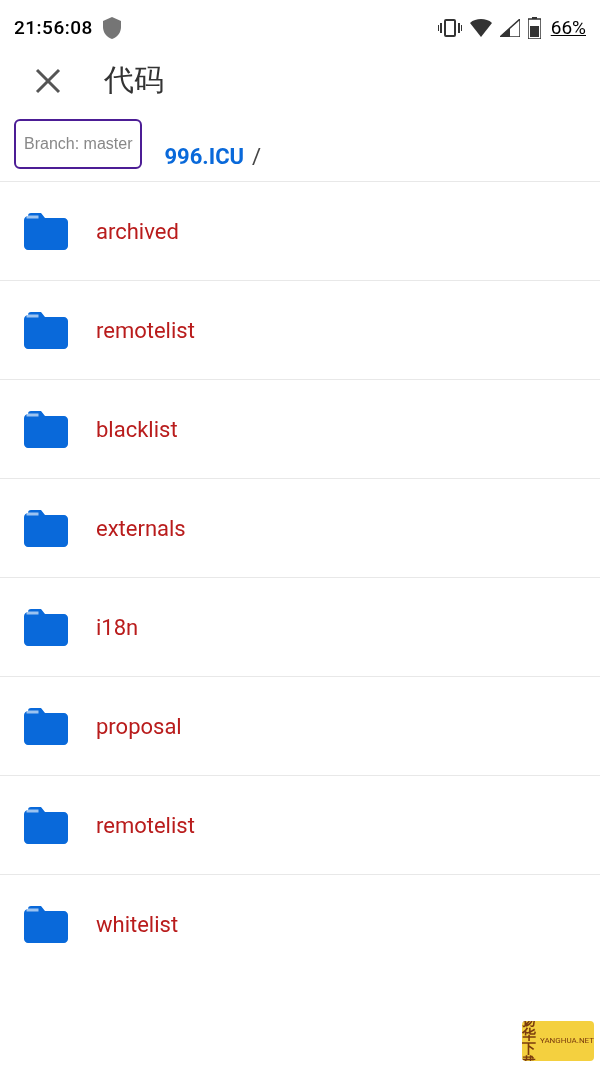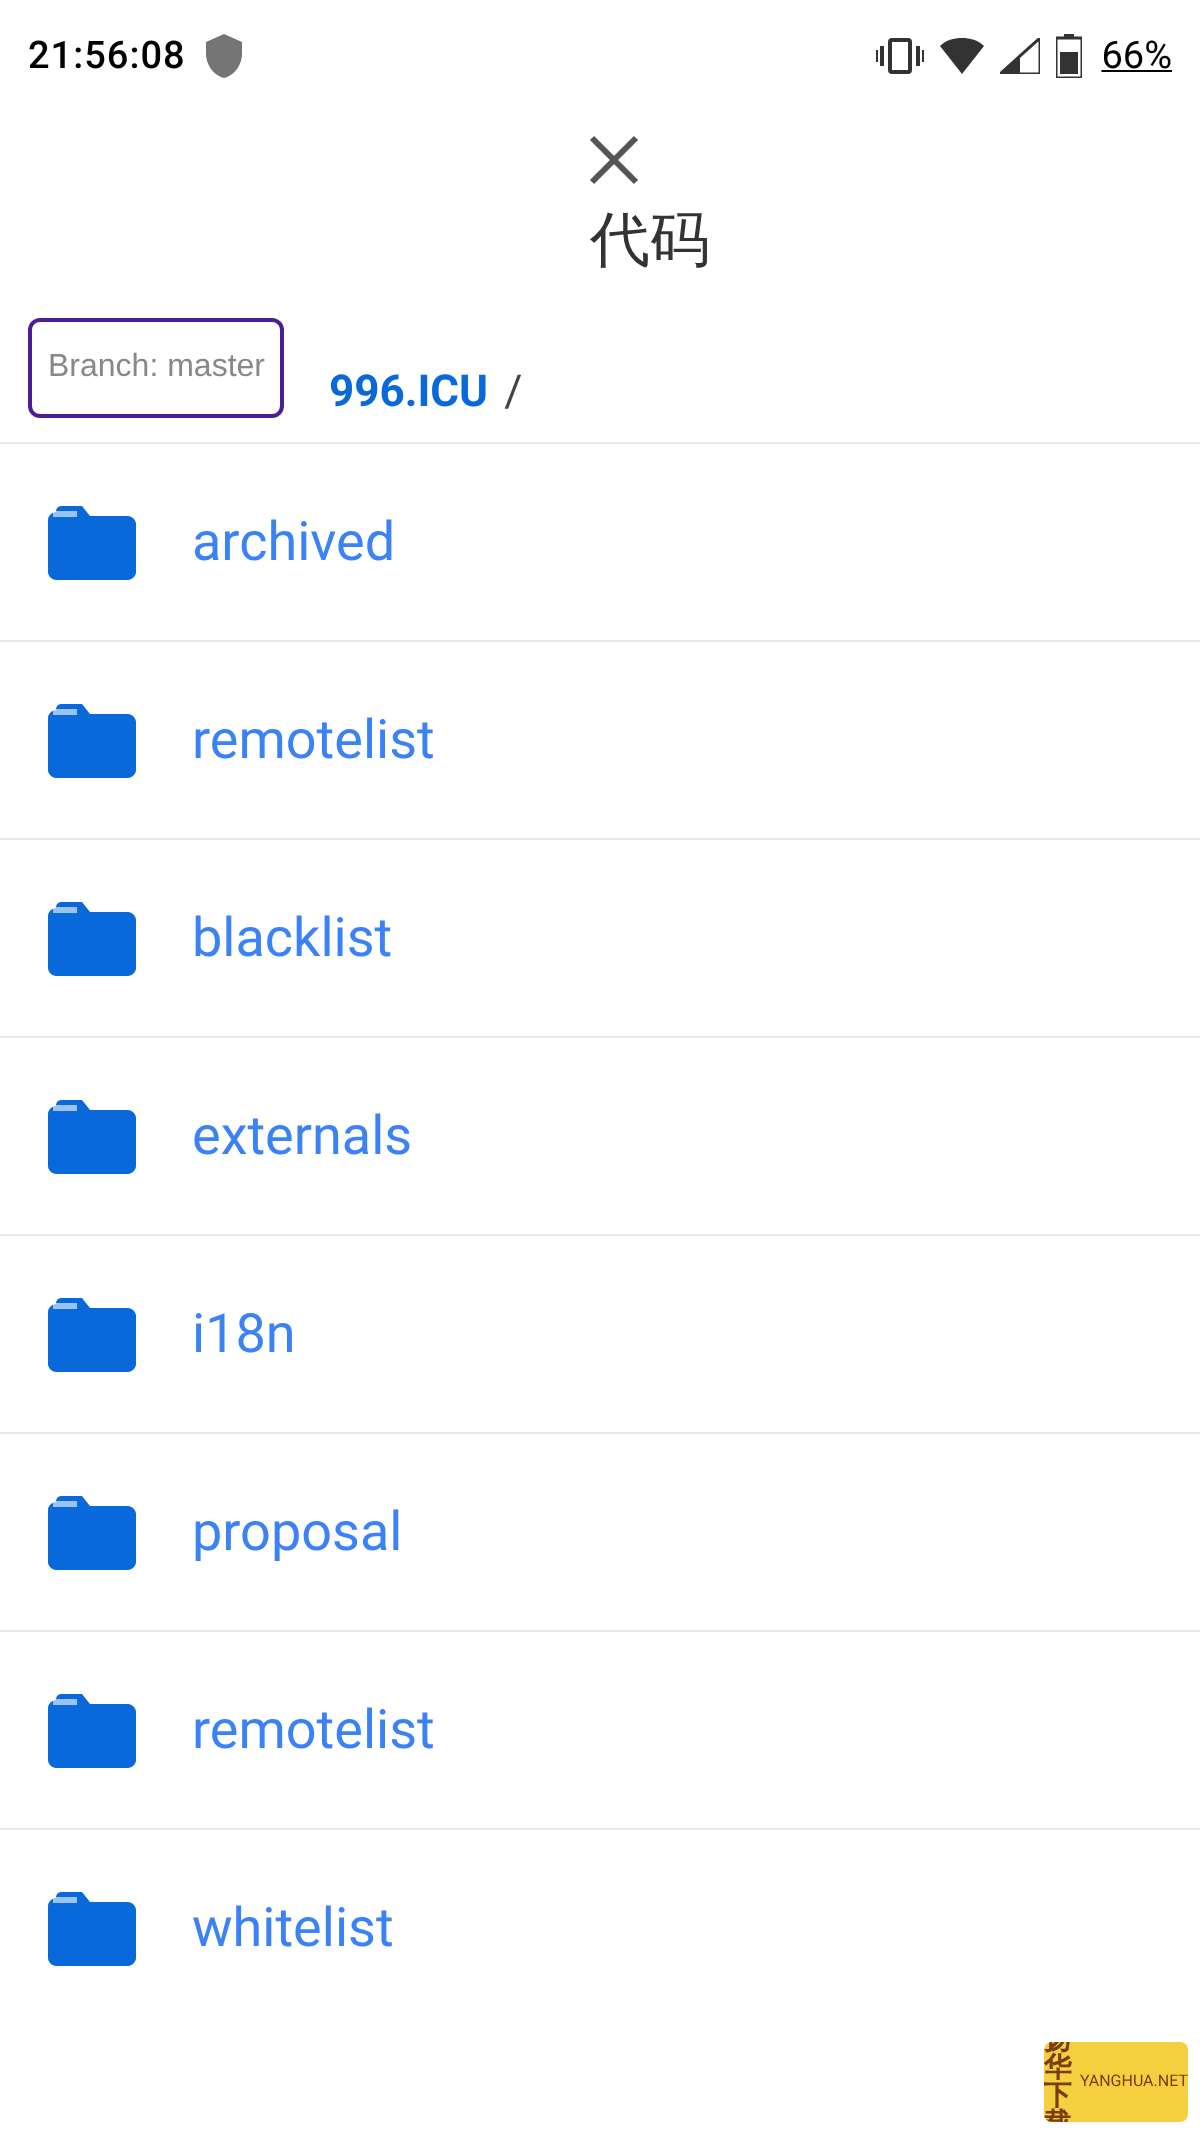--- a/index.html
+++ b/index.html
@@ -47,21 +47,20 @@
     }
     .battery-text {
       font-size: 19px;
       margin-left: 2px;
       text-decoration: underline;
     }
     .app-header {
       display: flex;
       align-items: center;
       padding: 20px 14px 18px 28px;
-      flex-direction: column;
     }
     .close-btn {
       width: 40px;
       height: 40px;
       display: flex;
       align-items: center;
       justify-content: center;
       cursor: pointer;
     }
     .app-title {
@@ -113,22 +112,22 @@
       border-bottom: 1px solid #e8e8e8;
       cursor: pointer;
     }
     .folder-icon {
       width: 44px;
       height: 38px;
       margin-right: 28px;
       flex-shrink: 0;
     }
     .file-name {
-      font-size: 27px;
-      color: #3b82f6;
+      font-size: 22px;
+      color: #b91c1c;
     }
     .watermark {
       position: absolute;
       bottom: 6px;
       right: 6px;
       width: 72px;
       height: 40px;
       background: #f4d03f;
       border-radius: 4px;
       display: flex;

